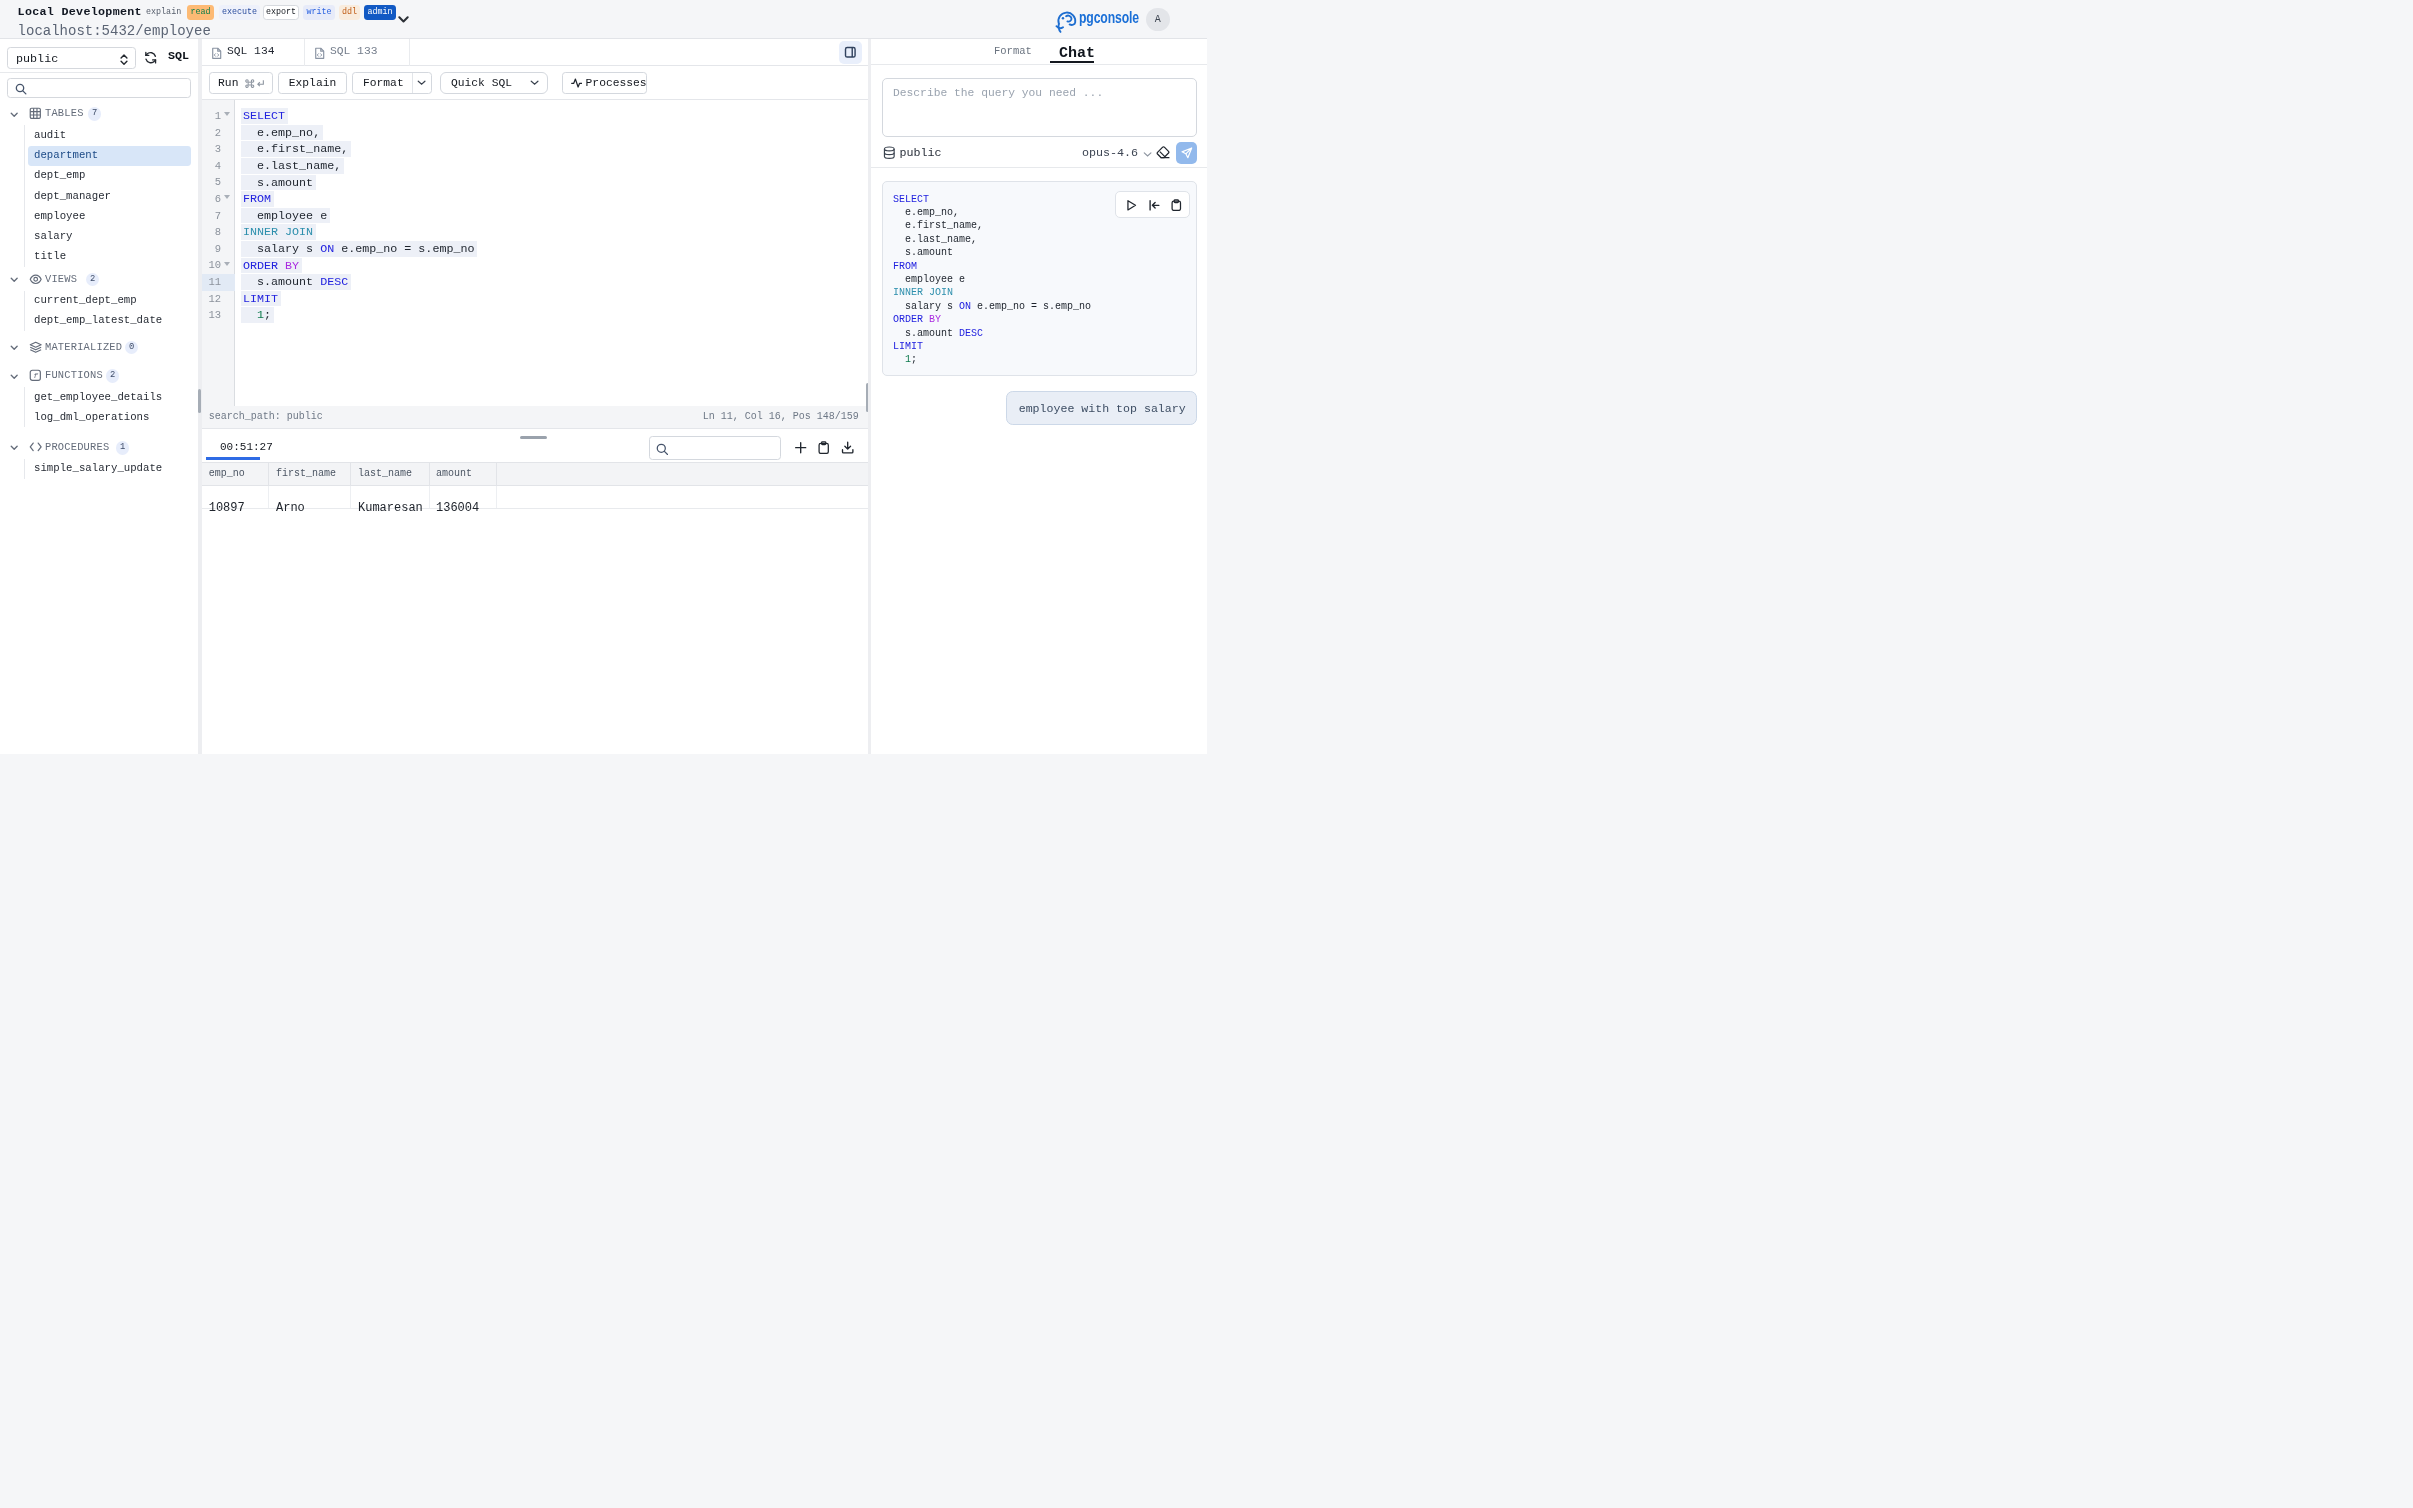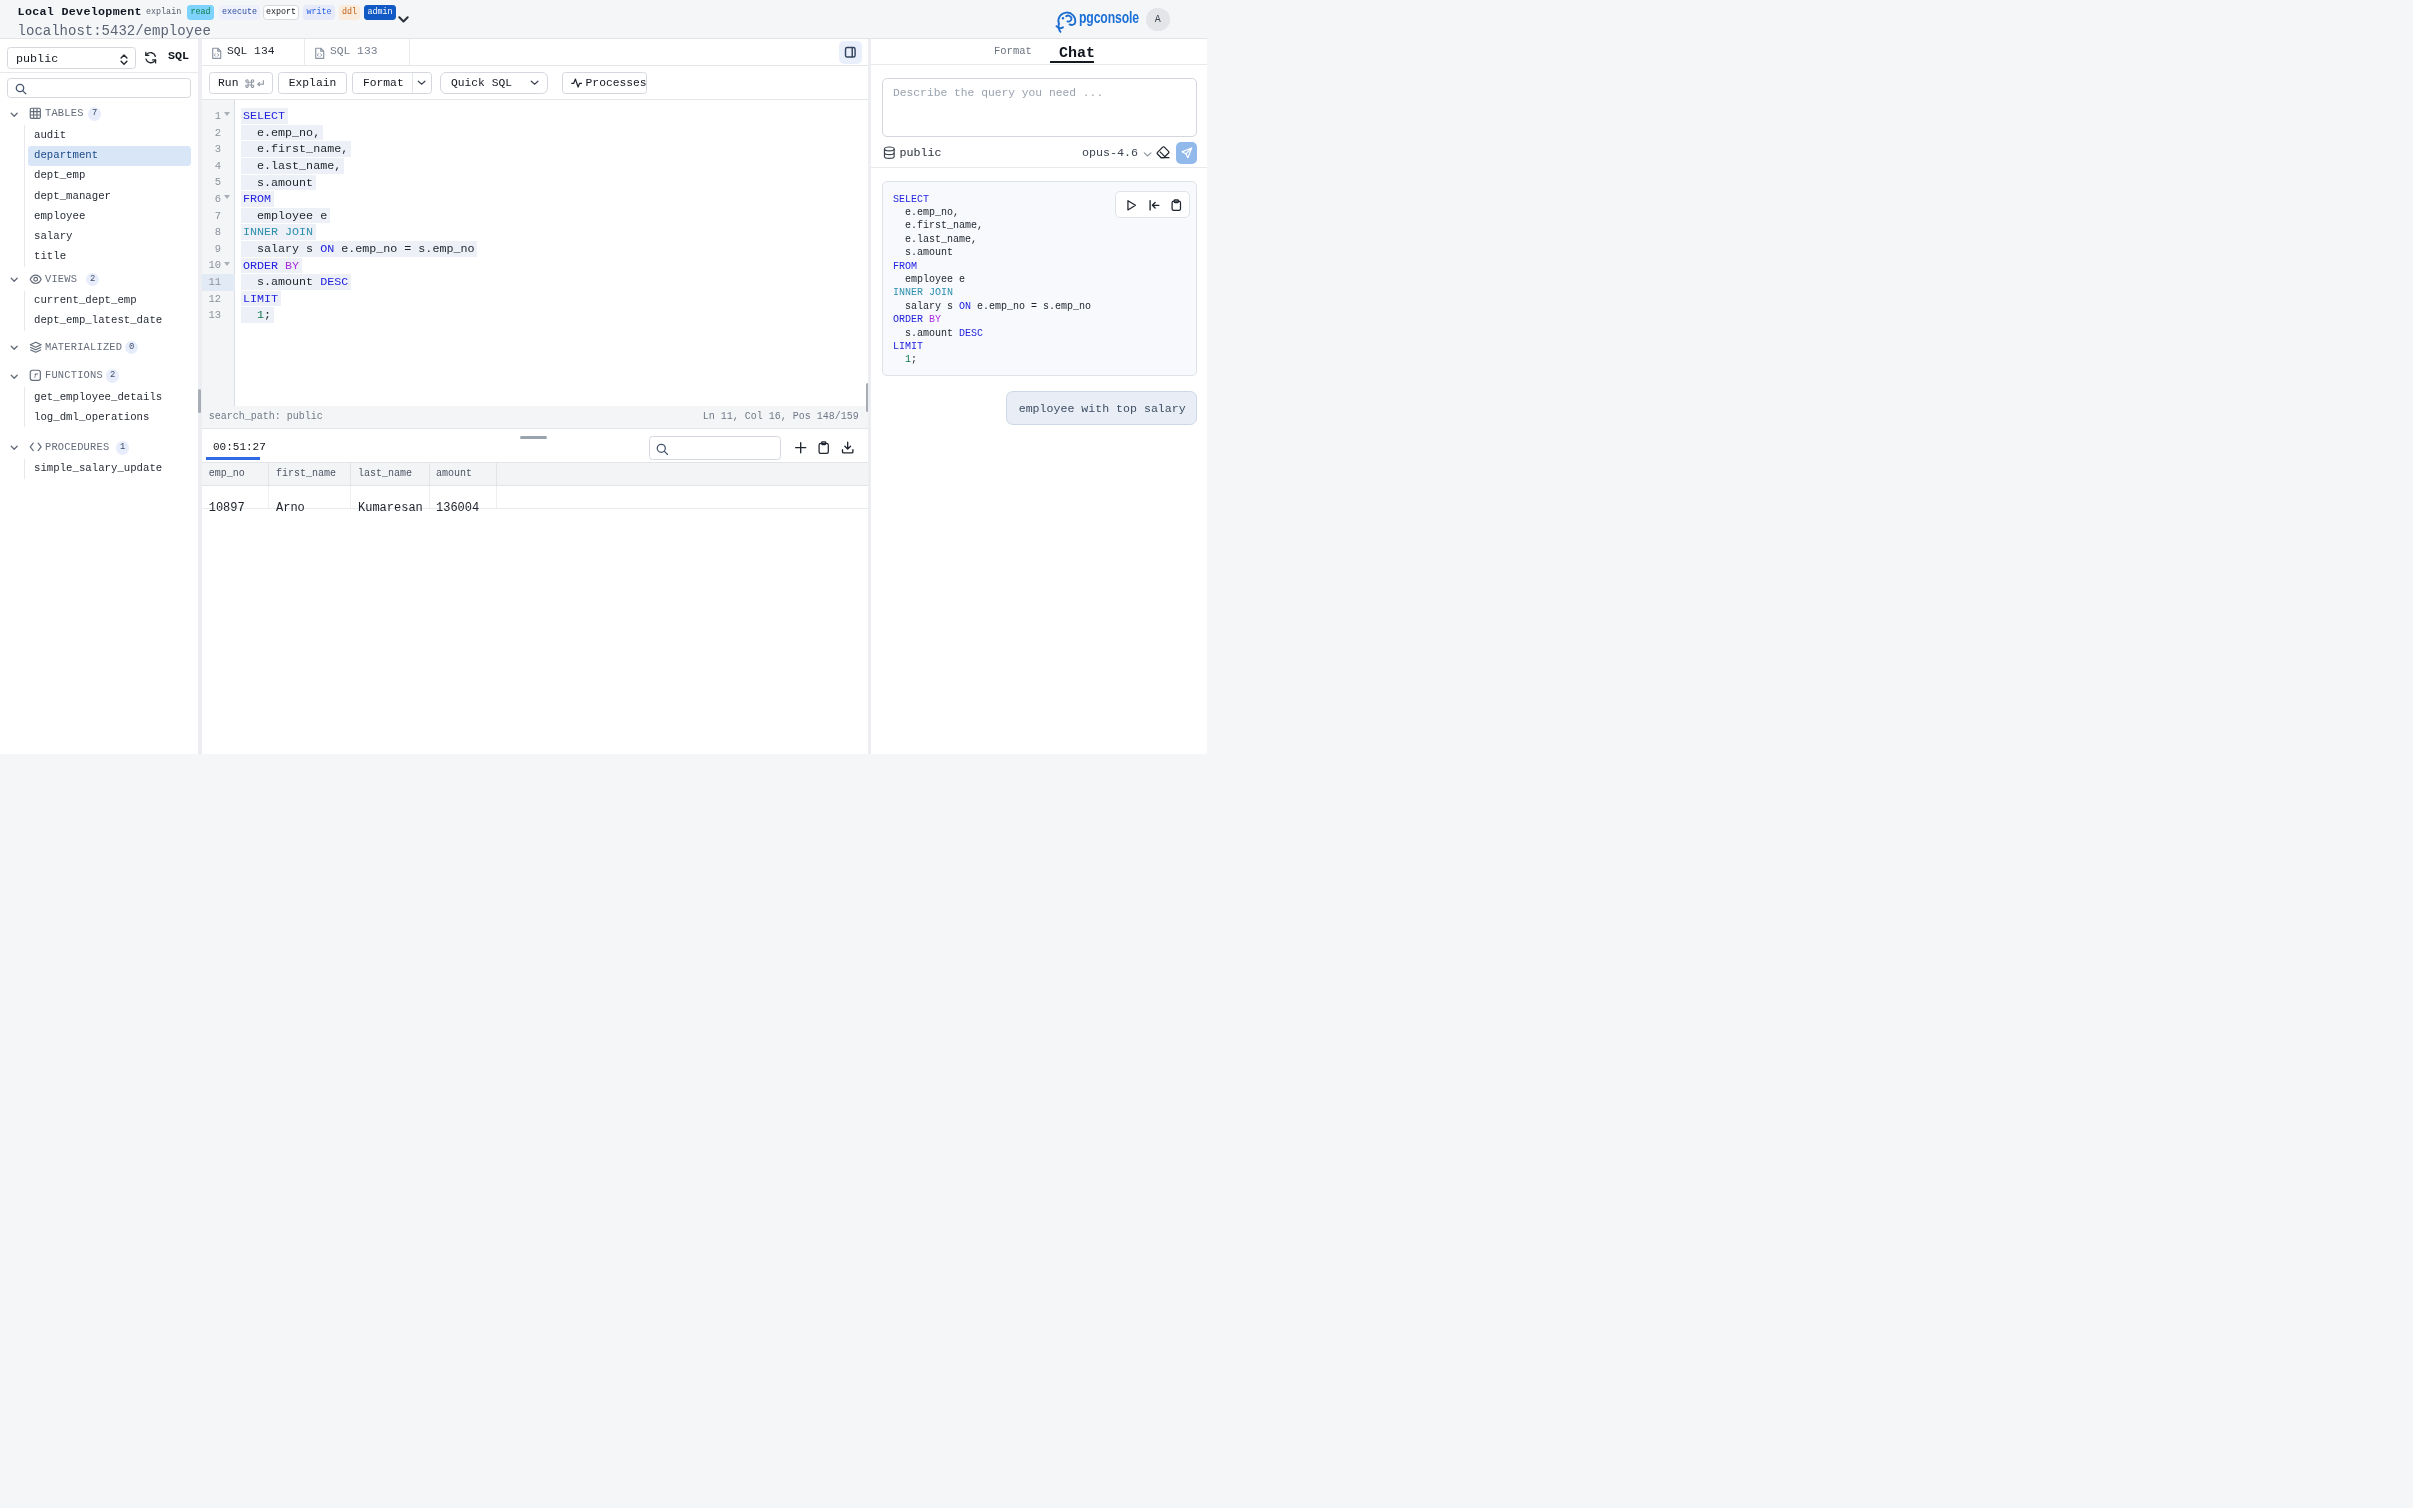--- a/index.html
+++ b/index.html
@@ -67,21 +67,21 @@
 #code .hl { background:#edf0f7; padding:0.8px 2.5px; margin-left:-2.5px; }
 .kw { color:#2222df; } .tl { color:#2d8fad; } .mg { color:#a92ae0; } .nm2 { color:#0e7a4d; }
 
 #statusbar { position:absolute; left:0; top:367px; width:666px; height:22.6px; background:#f4f5f7; border-bottom:0.8px solid #e4e6ea; font-size:10px; color:#6e7886; }
 #statusbar .l { position:absolute; left:6.7px; top:5px; }
 #statusbar .r { position:absolute; right:9.2px; top:5px; }
 
 
 #resbar { position:absolute; left:0; top:390px; width:666px; height:34px; background:#fff; }
 #handle { position:absolute; left:318px; top:6.7px; width:27px; height:2.9px; border-radius:1.7px; background:#9aa2ac; }
-#rtab { position:absolute; left:11px; top:11.7px; font-size:11px; color:#14181f; }
+#rtab { position:absolute; left:18px; top:11.7px; font-size:11px; color:#14181f; }
 #rtabU { position:absolute; left:4.2px; top:28px; width:54px; height:2.5px; background:#2e6be5; }
 #rsearch { position:absolute; left:447px; top:6.7px; width:132px; height:24px; border:0.8px solid #d4d8de; border-radius:3.4px; background:#fff; }
 #rsearch svg { position:absolute; left:5.9px; top:5.9px; }
 .ricon { position:absolute; top:11.7px; }
 
 #rtable { position:absolute; left:0; top:423px; width:666px; }
 #rhead { position:absolute; left:0; top:0; width:666px; height:24px; background:#f3f4f6; border-top:0.8px solid #e2e4e8; border-bottom:0.8px solid #e2e4e8; }
 #rrow { position:absolute; left:0; top:24px; width:666px; height:23px; background:#fff; border-bottom:0.8px solid #e8eaed; }
 .hc { position:absolute; top:5px; font-size:10px; color:#4b5563; }
 .rc { position:absolute; top:15px; font-size:12px; color:#20252d; }
@@ -116,21 +116,21 @@
 #bubble { position:absolute; left:135px; top:352px; width:191px; height:34px; background:#e9eef6; border:0.8px solid #ccd8e8; border-radius:6.7px; }
 #bubble span { position:absolute; left:11.7px; top:10px; font-size:11.6px; color:#3d4d63; }
 </style>
 </head>
 <body>
 
 <div id="header">
   <div id="title">Local Development</div>
   <div id="subtitle">localhost:5432/employee</div>
   <span class="badge" style="left:146px; color:#555d6b;">explain</span>
-  <span class="badge" style="left:187px; width:27px; background:#7dd3fc; color:#0c7e4b;">read</span>
+  <span class="badge" style="left:187px; width:27px; background:#fdba74; color:#0c7e4b;">read</span>
   <span class="badge" style="left:219px; width:41px; background:#eef1fb; color:#2b4d9e;">execute</span>
   <span class="badge" style="left:263px; width:36px; background:#fff; border:0.8px solid #d7dadf; color:#15191f; line-height:12.6px;">export</span>
   <span class="badge" style="left:303px; width:32px; background:#e7ebf9; color:#2a62e0;">write</span>
   <span class="badge" style="left:339px; width:21px; background:#f9ecdd; color:#c05d16;">ddl</span>
   <span class="badge" style="left:364px; width:32px; background:#1159c4; color:#fff;">admin</span>
   <svg id="hdr-caret" width="11" height="6.7" viewBox="0 0 13 8">
       <path d="M1.5 1.5 L6.5 6.5 L11.5 1.5" fill="none" stroke="#2b2f36" stroke-width="2.4" stroke-linecap="round" stroke-linejoin="round"></path>
     </svg>
   <svg id="logo" width="26" height="26" viewBox="0 0 31 31" fill="none" stroke="#1e6ed0" stroke-width="2.2" stroke-linecap="round">
     <path d="M5.8 18.8 A 10.1 10.1 0 1 1 25.3 17.2 C 24.9 20.0 21.3 21.0 18.6 19.5"></path>

